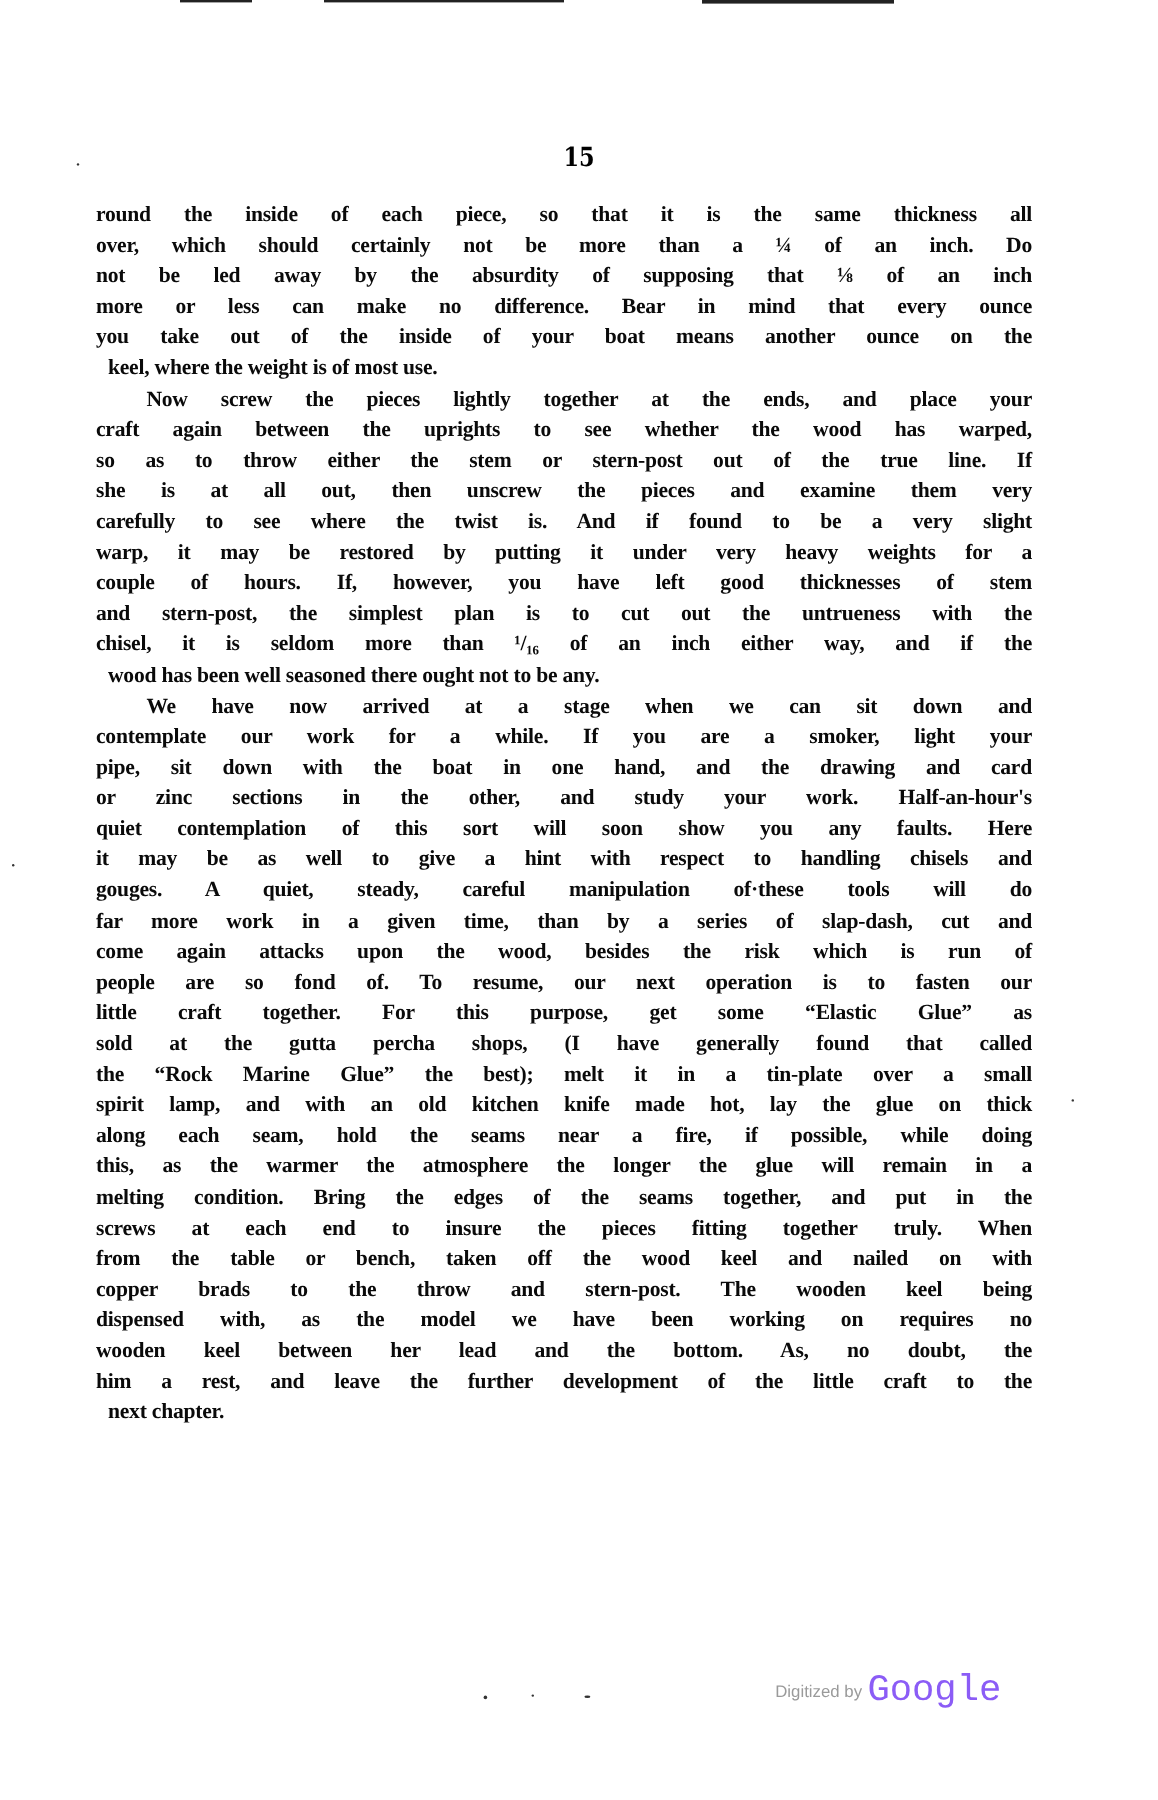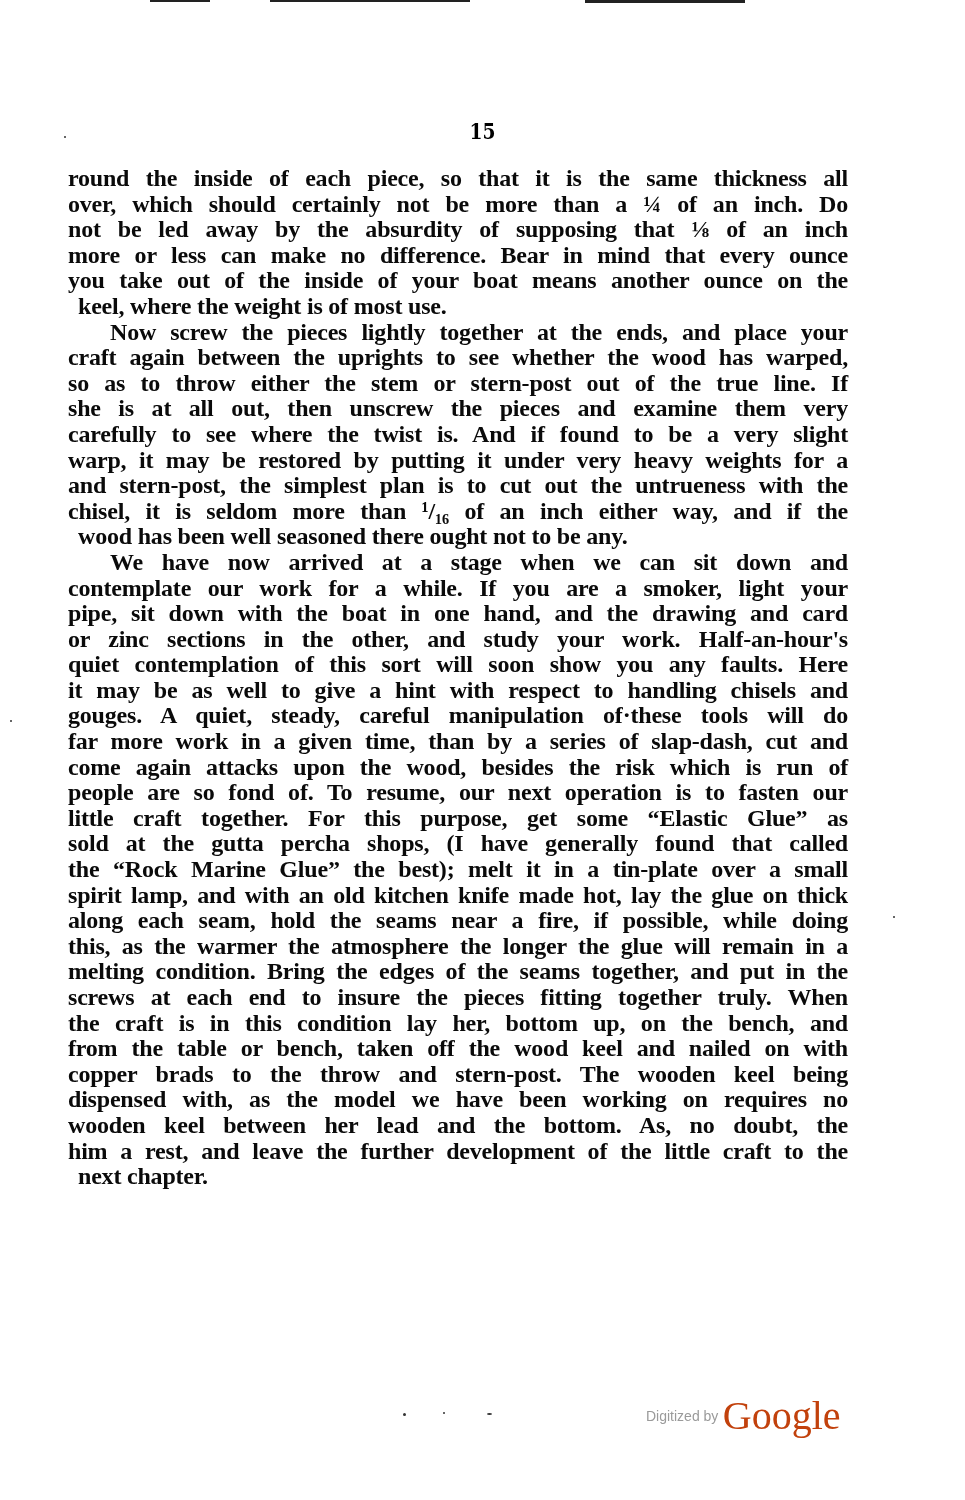--- a/index.html
+++ b/index.html
@@ -1,30 +1,30 @@
 <!DOCTYPE html>
 <html><head>
 <meta charset="utf-8">
 <style>
   html, body { margin:0; padding:0; background:#ffffff; }
   body { width:965px; height:1500px; position:relative; overflow:hidden; }
   .top-rule { position:absolute; top:0; left:0; width:965px; height:4px; }
   .top-rule span { position:absolute; top:0; height:2px; background:#222; }
   .page-number { position:absolute; top:118px; left:0; width:965px; text-align:center;
     font-family:"DejaVu Serif", serif; font-weight:bold; font-size:22px; color:#000; transform:scaleX(0.85); }
-  .body-text { position:absolute; top:166px; left:68px; width:780px;
-    font-family:"Liberation Serif", serif; font-weight:bold; font-size:24px; line-height:25.6px;
+  .body-text { position:absolute; top:166px; left:80px; width:780px;
+    font-family:"Liberation Serif", serif; font-weight:bold; font-size:18px; line-height:25.6px;
     color:#0a0a0a; letter-spacing:-0.2px; }
   .line { display:block; white-space:nowrap; text-align:justify; text-align-last:justify; height:25.6px; }
   .line.last { text-align-last:left;margin-left:10px; }
   .line.indent { padding-left:42px; }
   .specks span { position:absolute; width:3px; height:3px; background:#333; border-radius:50%; }
   .watermark { position:absolute; top:1392px; left:646px; color:#9a9a9a; font-family:"Liberation Sans", sans-serif; }
   .watermark .small { font-size:14px; vertical-align:middle; }
-  .watermark .big { font-family:Liberation Serif, serif; font-size:40px; vertical-align:middle; color:#c2410c; }
+  .watermark .big { font-family:Liberation Mono, monospace; font-size:31px; vertical-align:middle; color:#8b5cf6; }
 </style>
 </head>
 <body>
 
 <div class="top-rule">
   <span style="left:150px;width:60px"></span>
   <span style="left:270px;width:200px"></span>
   <span style="left:585px;width:160px;height:3px"></span>
   <span style="left:690px;width:40px"></span>
   <span style="left:1010px;width:0"></span>
@@ -38,20 +38,21 @@
     <span class="line">not be led away by the absurdity of supposing that ⅛ of an inch</span>
     <span class="line">more or less can make no difference. Bear in mind that every ounce</span>
     <span class="line">you take out of the inside of your boat means another ounce on the</span>
     <span class="line last">keel, where the weight is of most use.</span>
     <span class="line indent">Now screw the pieces lightly together at the ends, and place your</span>
     <span class="line">craft again between the uprights to see whether the wood has warped,</span>
     <span class="line">so as to throw either the stem or stern-post out of the true line. If</span>
     <span class="line">she is at all out, then unscrew the pieces and examine them very</span>
     <span class="line">carefully to see where the twist is. And if found to be a very slight</span>
     <span class="line">warp, it may be restored by putting it under very heavy weights for a</span>
+    <span class="line">couple of hours. If, however, you have left good thicknesses of stem</span>
     <span class="line">and stern-post, the simplest plan is to cut out the untrueness with the</span>
     <span class="line">chisel, it is seldom more than ¹/₁₆ of an inch either way, and if the</span>
     <span class="line last">wood has been well seasoned there ought not to be any.</span>
     <span class="line indent">We have now arrived at a stage when we can sit down and</span>
     <span class="line">contemplate our work for a while. If you are a smoker, light your</span>
     <span class="line">pipe, sit down with the boat in one hand, and the drawing and card</span>
     <span class="line">or zinc sections in the other, and study your work. Half-an-hour's</span>
     <span class="line">quiet contemplation of this sort will soon show you any faults. Here</span>
     <span class="line">it may be as well to give a hint with respect to handling chisels and</span>
     <span class="line">gouges. A quiet, steady, careful manipulation of·these tools will do</span>
@@ -59,21 +60,20 @@
     <span class="line">come again attacks upon the wood, besides the risk which is run of</span>
     <span class="line">people are so fond of. To resume, our next operation is to fasten our</span>
     <span class="line">little craft together. For this purpose, get some “Elastic Glue” as</span>
     <span class="line">sold at the gutta percha shops, (I have generally found that called</span>
     <span class="line">the “Rock Marine Glue” the best); melt it in a tin-plate over a small</span>
     <span class="line">spirit lamp, and with an old kitchen knife made hot, lay the glue on thick</span>
     <span class="line">along each seam, hold the seams near a fire, if possible, while doing</span>
     <span class="line">this, as the warmer the atmosphere the longer the glue will remain in a</span>
     <span class="line">melting condition. Bring the edges of the seams together, and put in the</span>
     <span class="line">screws at each end to insure the pieces fitting together truly. When</span>
-    <span class="line">the craft is in this condition lay her, bottom up, on the bench, and</span>
     <span class="line">from the table or bench, taken off the wood keel and nailed on with</span>
     <span class="line">copper brads to the throw and stern-post. The wooden keel being</span>
     <span class="line">dispensed with, as the model we have been working on requires no</span>
     <span class="line">wooden keel between her lead and the bottom. As, no doubt, the</span>
     <span class="line">him a rest, and leave the further development of the little craft to the</span>
     <span class="line last">next chapter.</span>
   </div>
 
 <div class="specks">
   <span style="left:64px;top:136px;width:2px;height:2px"></span>

